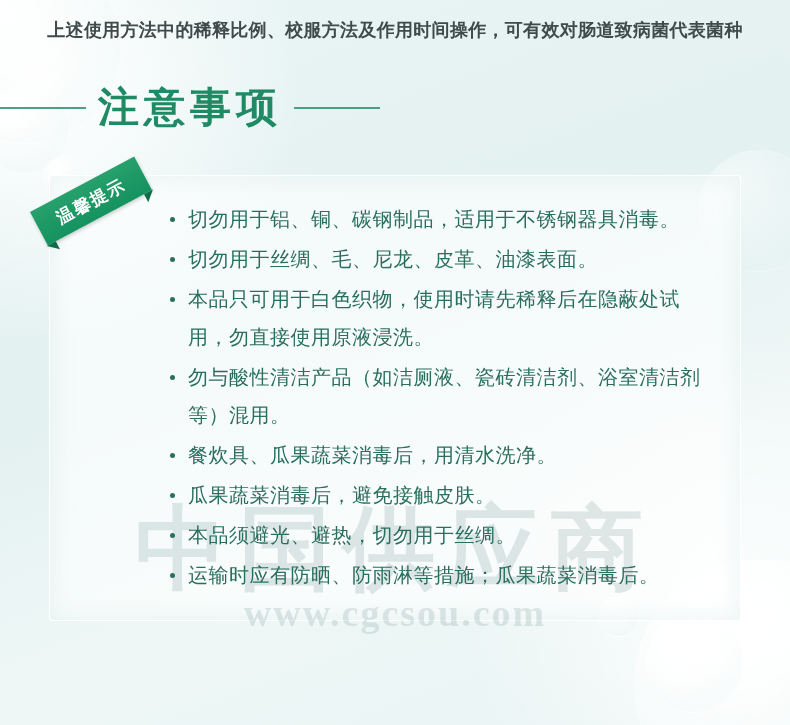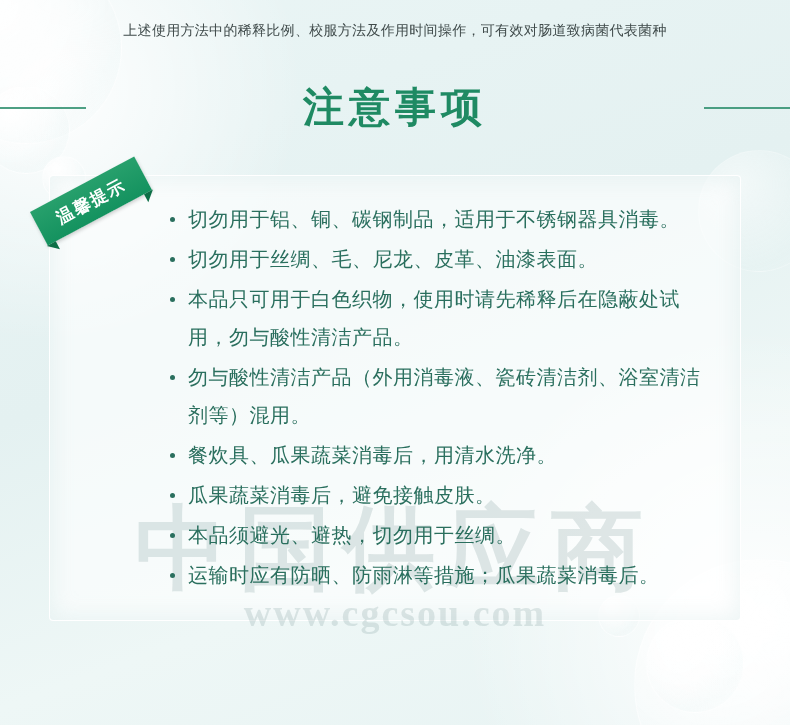--- a/index.html
+++ b/index.html
@@ -37,33 +37,34 @@
   .b4 { right: -96px; bottom: -86px; width: 250px; height: 250px; }
   .b5 { right: 46px; bottom: 12px; width: 96px; height: 96px; }
   .b6 { right: 150px; bottom: 88px; width: 40px; height: 40px; }
   .b7 { right: -30px; top: 150px; width: 120px; height: 120px; opacity: .55; }
 
   .top-text {
     position: relative;
     padding-top: 14px;
     text-align: center;
     color: #3f4a4a;
-    font-size: 14px;
+    font-size: 18px;
     line-height: 32px;
     letter-spacing: .3px;
+    font-weight: bold;
   }
   .top-text div { white-space: nowrap; }
 
   .title-wrap {
     position: relative;
     margin-top: 34px;
     display: flex;
     align-items: center;
-    justify-content: space-between;
-    gap: 24px;
+    justify-content: flex-start;
+    gap: 12px;
   }
   .title-line {
     width: 86px;
     height: 2px;
     background: #2f8f6f;
     opacity: .85;
   }
   .title {
     font-size: 41px;
     font-weight: bold;
@@ -193,22 +194,22 @@
     <div class="ribbon">温馨提示</div>
 
     <div class="watermark">
       <div class="wm-big">中国供应商</div>
       <div class="wm-small">www.cgcsou.com</div>
     </div>
 
     <ul class="list">
       <li>切勿用于铝、铜、碳钢制品，适用于不锈钢器具消毒。</li>
       <li>切勿用于丝绸、毛、尼龙、皮革、油漆表面。</li>
-      <li>本品只可用于白色织物，使用时请先稀释后在隐蔽处试用，勿与酸性清洁产品。</li>
-      <li>勿与酸性清洁产品（外用消毒液、瓷砖清洁剂、浴室清洁剂等）混用。</li>
+      <li>本品只可用于白色织物，使用时请先稀释后在隐蔽处试用，勿直接使用原液浸洗。</li>
+      <li>勿与酸性清洁产品（如洁厕液、瓷砖清洁剂、浴室清洁剂等）混用。</li>
       <li>餐炊具、瓜果蔬菜消毒后，用清水洗净。</li>
       <li>瓜果蔬菜消毒后，避免接触皮肤。</li>
       <li>本品须避光、避热，切勿用于丝绸。</li>
       <li>运输时应有防晒、防雨淋等措施；瓜果蔬菜消毒后。</li>
     </ul>
   </div>
 
 </div>
 
 </body></html>

